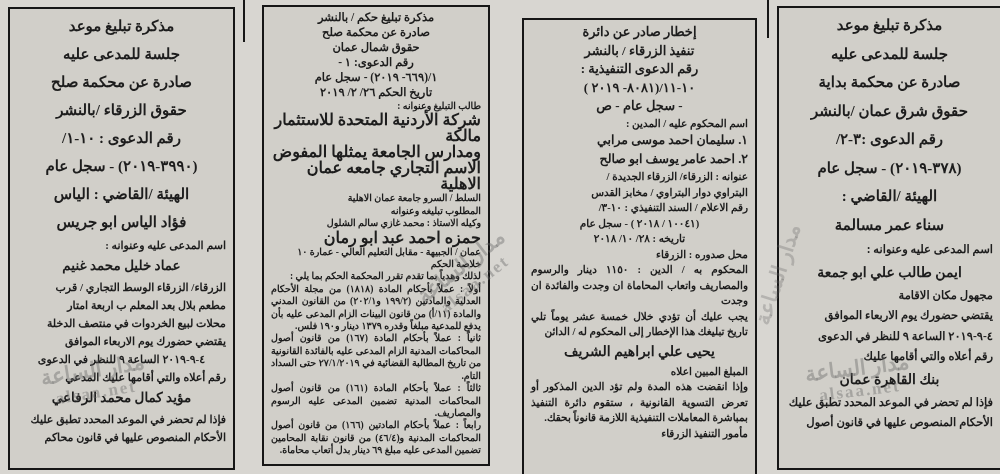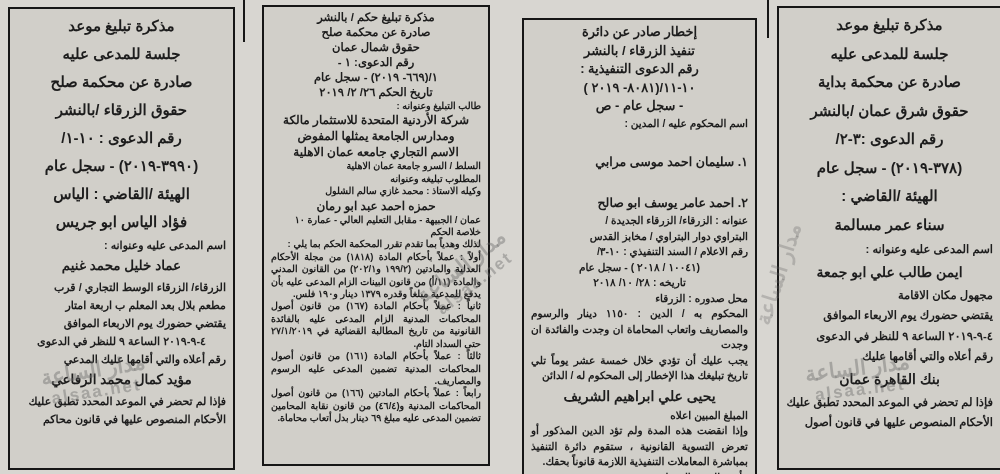--- a/index.html
+++ b/index.html
@@ -1,19 +1,19 @@
 <!DOCTYPE html>
 <html lang="ar" dir="rtl"><head>
 <meta charset="utf-8">
 <style>
   html,body{margin:0;padding:0;background:#8a8a88;}
   .page{
     position:relative; width:1000px; height:474px; overflow:hidden;
     background:#d8d6d1;
-    font-family:Liberation Sans, sans-serif;
+    font-family:Liberation Serif, serif;
     direction:rtl;
   }
   .notice{
     position:absolute; box-sizing:border-box;
     background:#d1cfc9; border:2px solid #161616;
     color:#1d1d1d; padding:3px 7px; overflow:hidden;
     font-weight:bold;
   }
   .n1{left:8px;   top:7px; width:227px; height:463px}
   .n2{left:262px; top:5px; width:228px; height:461px}
@@ -21,27 +21,27 @@
   .n4{left:777px; top:6px; width:223px; height:464px; border-left:2px solid #161616; border-right:none}
 
   .ln{text-align:right;}
   
   .n1 .h{font-size:15px;  line-height:28px;   text-align:center}
   .n1 .b{font-size:13.5px;line-height:24px;   text-align:center}
   .n1 .s{font-size:11px;  line-height:18px;}
   .n1 .c{font-size:11px;  line-height:18px;   text-align:center}
   
   .n2 .h{font-size:11.5px;line-height:15px;   text-align:center}
-  .n2 .b{font-size:12px;  line-height:16px;   text-align:center}
+  .n2 .b{font-size:16px;  line-height:16px;   }
   .n2 .s{font-size:9.5px; line-height:12.4px;}
   .n2 .j{font-size:9.5px; line-height:12.4px; text-align:justify}
   
   .n3 .h{font-size:13px;  line-height:18.5px; text-align:center}
   .n3 .b{font-size:14px;  line-height:24px;   text-align:center}
-  .n3 .br{font-size:12.5px;line-height:19px;margin-top:22px;}
+  .n3 .br{font-size:12.5px;line-height:19px;}
   .n3 .s{font-size:10.5px;line-height:15.5px;}
   .n3 .c{font-size:10.5px;line-height:15.5px; text-align:center}
   .n3 .j{font-size:10.5px;line-height:15.5px; text-align:justify}
   
   .n4 .h{font-size:15px;  line-height:28.5px; text-align:center}
   .n4 .b{font-size:14px;  line-height:25px;   text-align:center}
   .n4 .s{font-size:11.5px;line-height:20.5px;}
 
   
   .art{position:absolute; background:#161616; width:2px;}
@@ -72,20 +72,21 @@
         <div class="ln h">صادرة عن محكمة صلح</div>
         <div class="ln h">حقوق الزرقاء /بالنشر</div>
         <div class="ln h">رقم الدعوى : ١٠-١/</div>
         <div class="ln h">(٣٩٩٠-٢٠١٩) - سجل عام</div>
         <div class="ln h">الهيئة /القاضي : الياس</div>
         <div class="ln h">فؤاد الياس ابو جريس</div>
         <div class="ln s">اسم المدعى عليه وعنوانه :</div>
         <div class="ln b">عماد خليل محمد غنيم</div>
         <div class="ln s">الزرقاء/ الزرقاء الوسط التجاري / قرب</div>
         <div class="ln s">مطعم بلال بعد المعلم ب اربعة امتار</div>
+        <div class="ln s">محلات لبيع الخردوات في منتصف الدخلة</div>
         <div class="ln s">يقتضي حضورك يوم الاربعاء الموافق</div>
         <div class="ln c">٤-٩-٢٠١٩ الساعة ٩ للنظر في الدعوى</div>
         <div class="ln s">رقم أعلاه والتي أقامها عليك المدعي</div>
         <div class="ln b">مؤيد كمال محمد الرفاعي</div>
         <div class="ln s">فإذا لم تحضر في الموعد المحدد تطبق عليك</div>
         <div class="ln s">الأحكام المنصوص عليها في قانون محاكم</div>
       </div>
   </section>
 
   <section class="notice n2">

